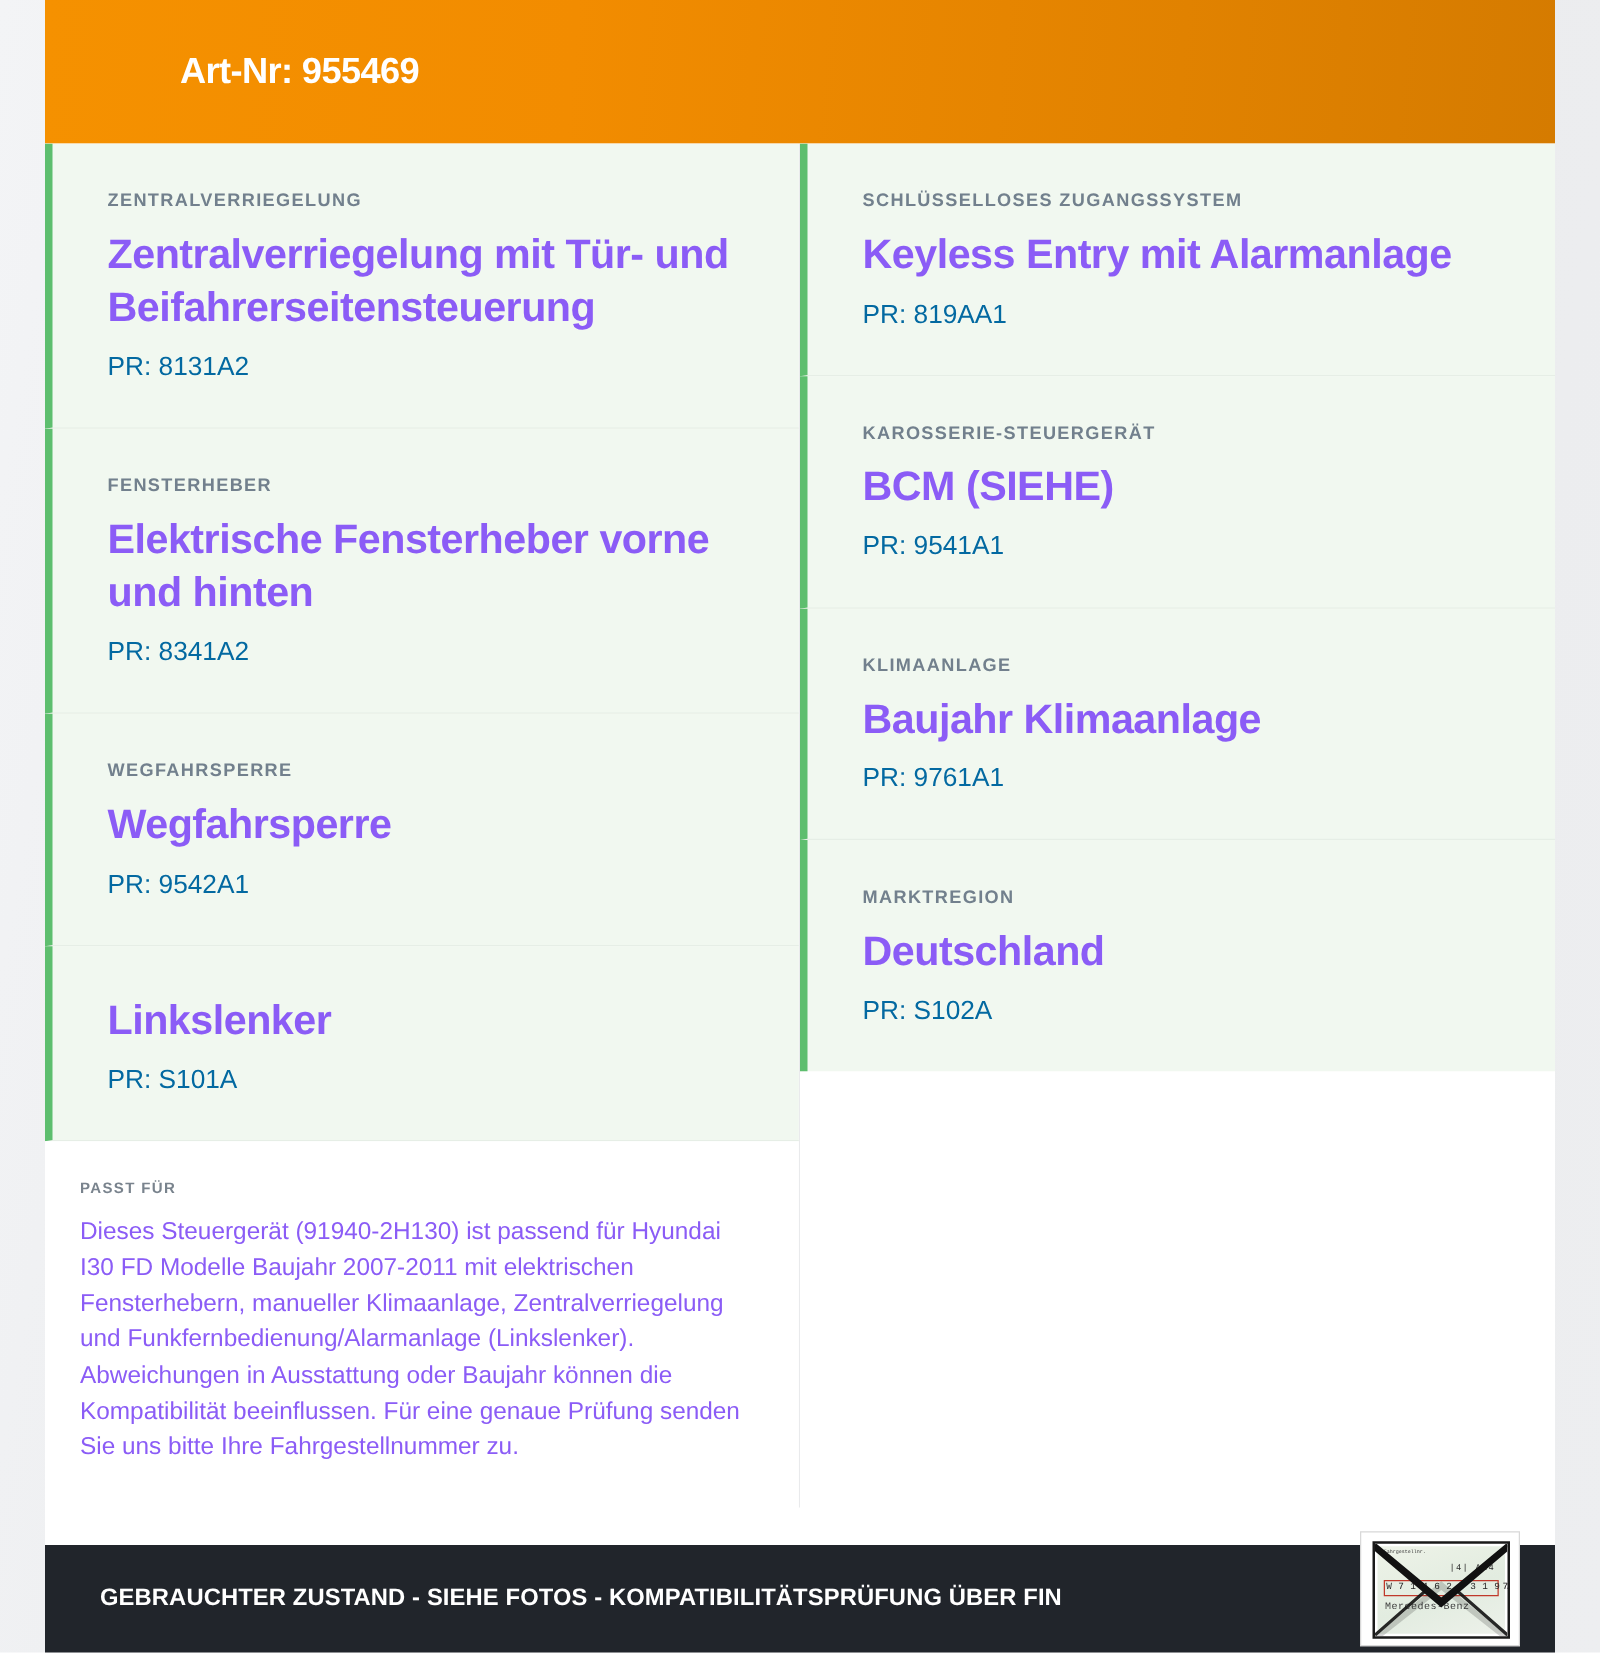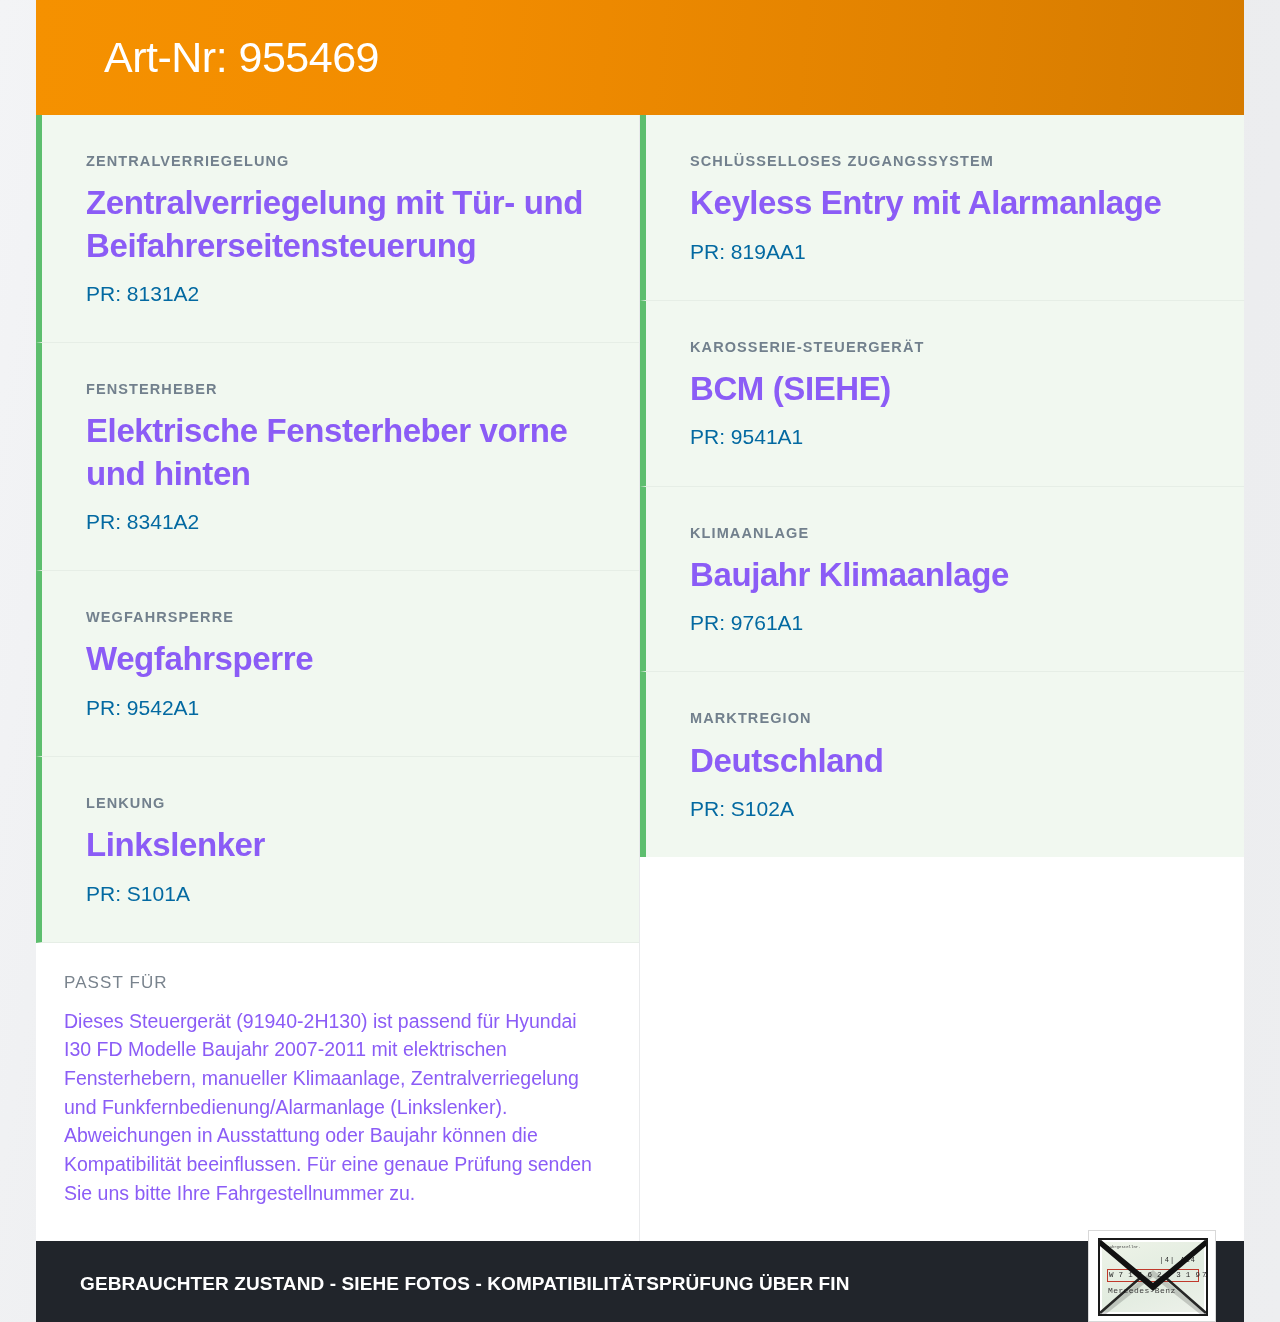--- a/index.html
+++ b/index.html
@@ -30,24 +30,24 @@
   
   .header {
     height: 115px;
     background: linear-gradient(95deg, #f59100 0%, #f28c00 35%, #e18200 75%, #d57b00 100%);
     display: flex;
     align-items: center;
     flex: 0 0 auto;
   }
   .header-title {
     color: #ffffff;
-    font-size: 43px;
-    font-weight: normal;
+    font-size: 29px;
+    font-weight: bold;
     letter-spacing: -0.5px;
-    padding-left: 68px;
+    padding-left: 108px;
     line-height: 1;
   }
 
   
   .body-area {
     flex: 1 1 auto;
     display: flex;
     align-items: flex-start;
     background: #ffffff;
     position: relative;
@@ -92,22 +92,22 @@
     margin: 0;
     line-height: 1.2;
   }
 
   
   .fits {
     background: #ffffff;
     padding: 30px 44px 34px 28px;
   }
   .fits-label {
-    font-size: 17px;
-    font-weight: normal;
+    font-size: 12px;
+    font-weight: bold;
     letter-spacing: 1.1px;
     color: #79838d;
     text-transform: uppercase;
     margin: 0 0 14px 0;
   }
   .fits-text {
     font-size: 19.5px;
     line-height: 1.47;
     color: #8b5cf6;
     margin: 0;
@@ -232,21 +232,20 @@
         <div class="spec-pr">PR: 8341A2</div>
       </div>
 
       <div class="spec">
         <div class="spec-label">WEGFAHRSPERRE</div>
         <div class="spec-value">Wegfahrsperre</div>
         <div class="spec-pr">PR: 9542A1</div>
       </div>
 
       <div class="spec">
-        <div class="spec-label">LENKUNG</div>
         <div class="spec-value">Linkslenker</div>
         <div class="spec-pr">PR: S101A</div>
       </div>
 
       <div class="fits">
         <div class="fits-label">PASST FÜR</div>
         <div class="fits-text">Dieses Steuergerät (91940-2H130) ist passend für Hyundai I30 FD Modelle Baujahr 2007-2011 mit elektrischen Fensterhebern, manueller Klimaanlage, Zentralverriegelung und Funkfernbedienung/Alarmanlage (Linkslenker). Abweichungen in Ausstattung oder Baujahr können die Kompatibilität beeinflussen. Für eine genaue Prüfung senden Sie uns bitte Ihre Fahrgestellnummer zu.</div>
       </div>
 
     </div>

